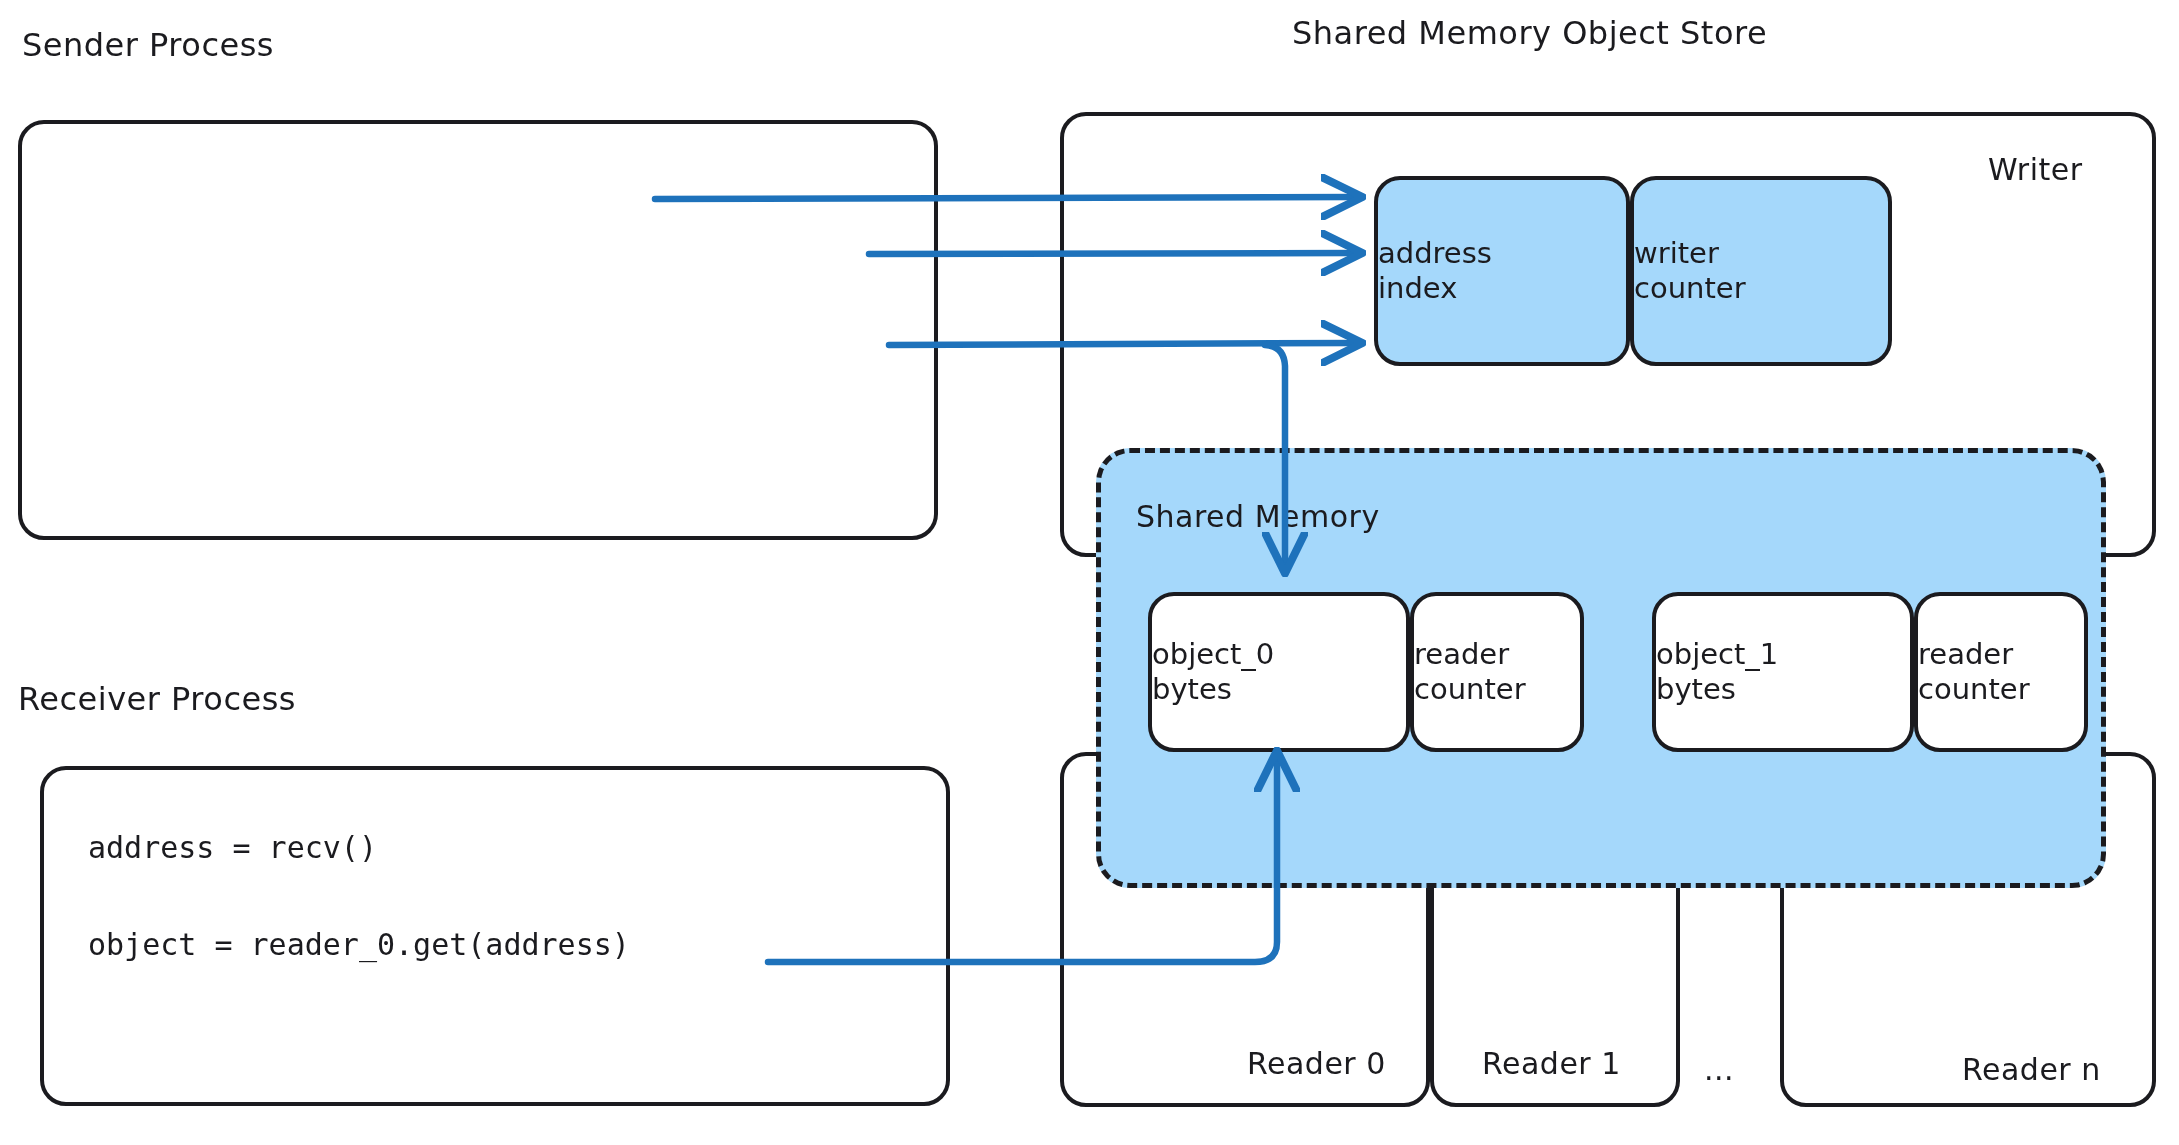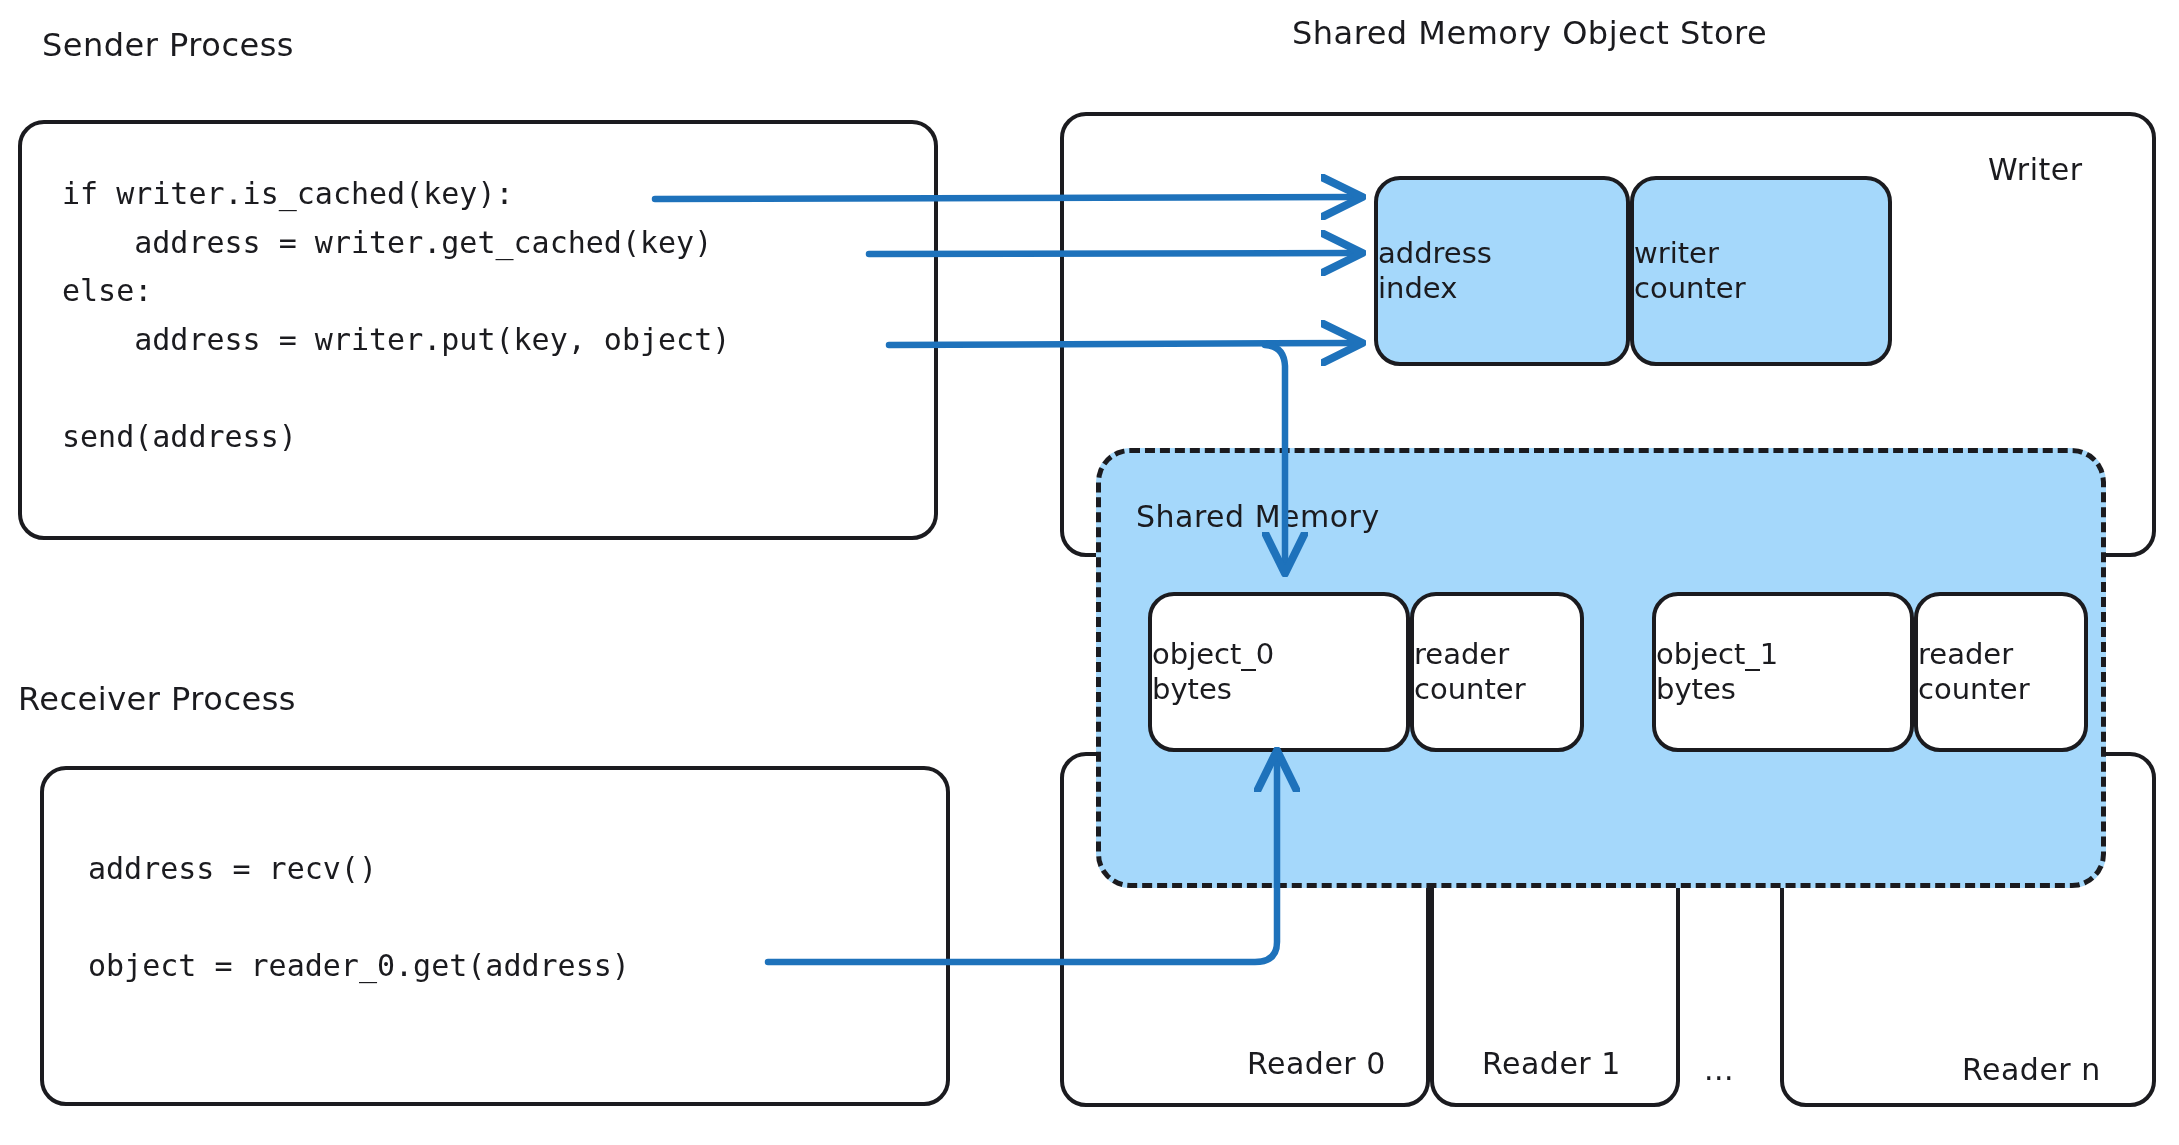--- a/index.html
+++ b/index.html
@@ -71,36 +71,30 @@
   .lay2 { z-index: 2; }
   .lay3 { z-index: 3; }
   .lay4 { z-index: 4; margin-top: 12px; }
   .lay5 { z-index: 5; }
 </style>
 </head>
 <body>
 
 <div id="canvas">
 
-  <div class="lbl title-lbl lay3" style="left:22px; top:26px;margin-left:20px;">Sender Process</div>
+  <div class="lbl title-lbl lay3" style="left:22px; top:26px;">Sender Process</div>
 
   <div class="rbox white lay1" style="left:18px; top:120px; width:920px; height:420px;"></div>
 
-  <div class="code lay3" style="left:62px; top:170px;">if writer.is_cached(key):
-    address = writer.get_cached(key)
-else:
-    address = writer.put(key, object)
-
-send(address)</div>
 
   <div class="lbl title-lbl lay3" style="left:18px; top:680px;">Receiver Process</div>
 
   <div class="rbox white lay1" style="left:40px; top:766px; width:910px; height:340px;"></div>
 
-  <div class="code lay3" style="left:88px; top:845px;">address = recv()
+  <div class="code lay3" style="left:88px; top:824px;">address = recv()
 
 object = reader_0.get(address)</div>
 
   <div class="lbl title-lbl lay3" style="left:1292px; top:14px;">Shared Memory Object Store</div>
 
   <div class="rbox white lay1" style="left:1060px; top:112px; width:1096px; height:445px;"></div>
 
   <div class="lbl box-lbl lay3" style="left:1988px; top:152px;">Writer</div>
 
   <div class="rbox filled lay2" style="left:1374px; top:176px; width:256px; height:190px;">

